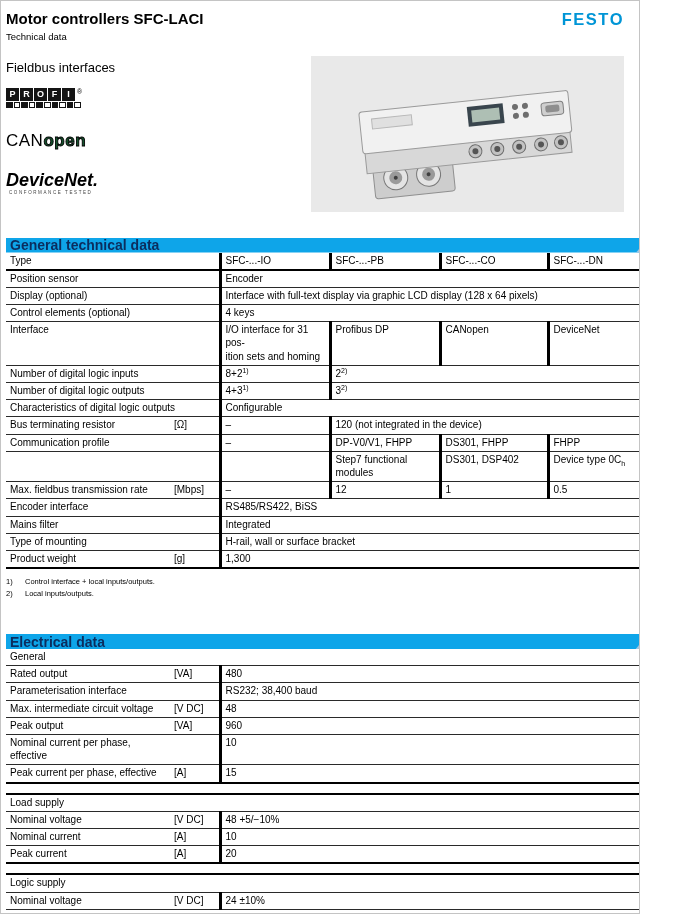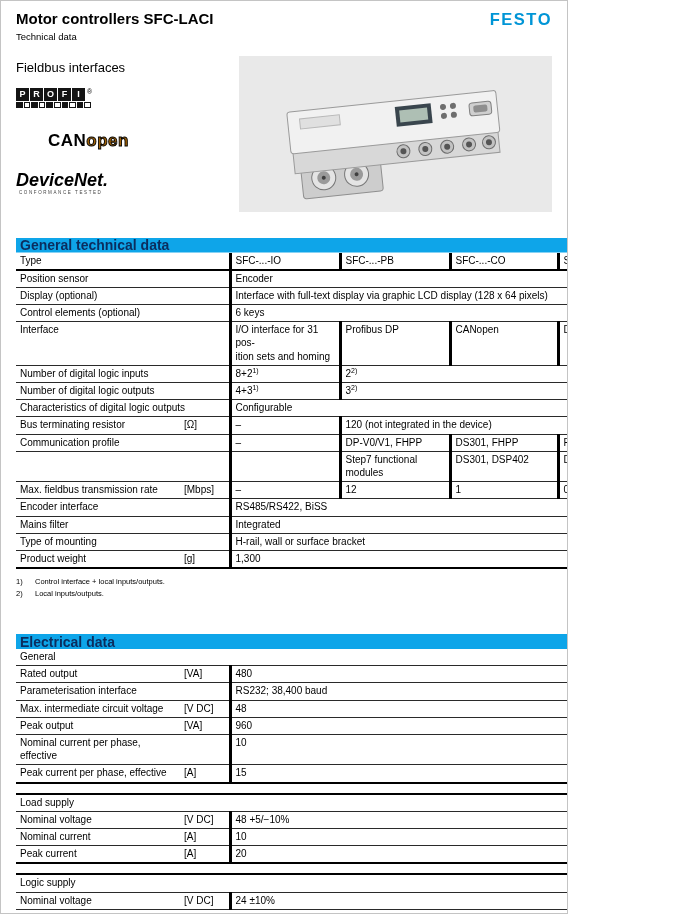--- a/index.html
+++ b/index.html
@@ -1,41 +1,41 @@
 <!DOCTYPE html>
 <html><head>
 <meta charset="utf-8">
 <style>
   * { box-sizing: border-box; }
   html,body { margin:0; padding:0; background:#fff; }
   body { font-family:"Liberation Sans", sans-serif; color:#000; }
-  .page { width:568px; height:914px; border:1px solid #c4c4c4; background:#fff;
-          padding:10px 15px 0 15px; position:relative; overflow:hidden; }
+  .page { width:640px; height:914px; border:1px solid #c4c4c4; background:#fff;
+          padding:10px 15px 0 5px; position:relative; overflow:hidden; }
 
   
   .doc-header { display:flex; justify-content:space-between; align-items:flex-start; }
   .title { font-size:15px; font-weight:bold; margin:0; line-height:1.1; }
   .subtitle { font-size:9.5px; margin-top:3px; }
   .brand { color:#0095d6; font-weight:bold; font-size:16.5px; letter-spacing:1.5px; line-height:1; }
 
   
   .intro { position:relative; height:170px; margin-top:18px; }
   .fieldbus-label { font-size:13px; }
   .profibus { margin-top:13px; width:84px; }
   .profibus .tiles { display:flex; gap:1px; align-items:flex-start; }
   .tile { width:13px; height:13px; background:#141414; color:#fff; font-weight:bold;
           font-size:9px; display:flex; align-items:center; justify-content:center; }
   .reg { font-size:7px; vertical-align:top; margin-left:1px; }
   .profibus .checker { display:flex; gap:1px; margin-top:1px; }
   .sq { width:6.6px; height:6.6px; }
   .sq.b { background:#141414; }
   .sq.w { border:1px solid #141414; background:#fff; }
   .canopen { margin-top:24px; font-size:17px; line-height:1; }
-  .canopen .can { font-weight:bold; letter-spacing:.5px;margin-left:32px; }
-  .canopen .open { font-weight:bold; letter-spacing:.5px; color:#a16207; -webkit-text-stroke:0.9px #000; }
+  .canopen .can { font-weight:normal; letter-spacing:.5px; }
+  .canopen .open { font-weight:bold; letter-spacing:.5px; color:#14532d; -webkit-text-stroke:0.9px #000; }
   .devicenet { margin-top:22px; }
   .devicenet .dn-name { font-style:italic; font-weight:bold; font-size:18px; line-height:1; }
   .devicenet .dn-tagline { font-size:4.5px; letter-spacing:1.6px; color:#444; margin-top:1px; margin-left:3px; }
   .product-panel { position:absolute; top:-4px; right:0; width:313px; height:156px;
                    background:#e9e9e9; display:flex; align-items:center; justify-content:center; }
 
   
   .band { width:646px; height:15px; background:#0ea5e9; position:relative;
           clip-path:polygon(0 0, calc(100% - 13px) 0, 100% 100%, 0 100%);
           display:flex; align-items:center; padding-left:4px;
@@ -167,21 +167,21 @@
       <tr>
         <td colspan="2">Position sensor</td>
         <td colspan="4" class="vl">Encoder</td>
       </tr>
       <tr>
         <td colspan="2">Display (optional)</td>
         <td colspan="4" class="vl">Interface with full-text display via graphic LCD display (128 x 64 pixels)</td>
       </tr>
       <tr>
         <td colspan="2">Control elements (optional)</td>
-        <td colspan="4" class="vl">6 keys</td>
+        <td colspan="4" class="vl">4 keys</td>
       </tr>
       <tr>
         <td colspan="2">Interface</td>
         <td class="vl">
           <div>I/O interface for 31 pos-</div>
           <div>ition sets and homing</div>
         </td>
         <td class="vl">Profibus DP</td>
         <td class="vl">CANopen</td>
         <td class="vl">DeviceNet</td>

